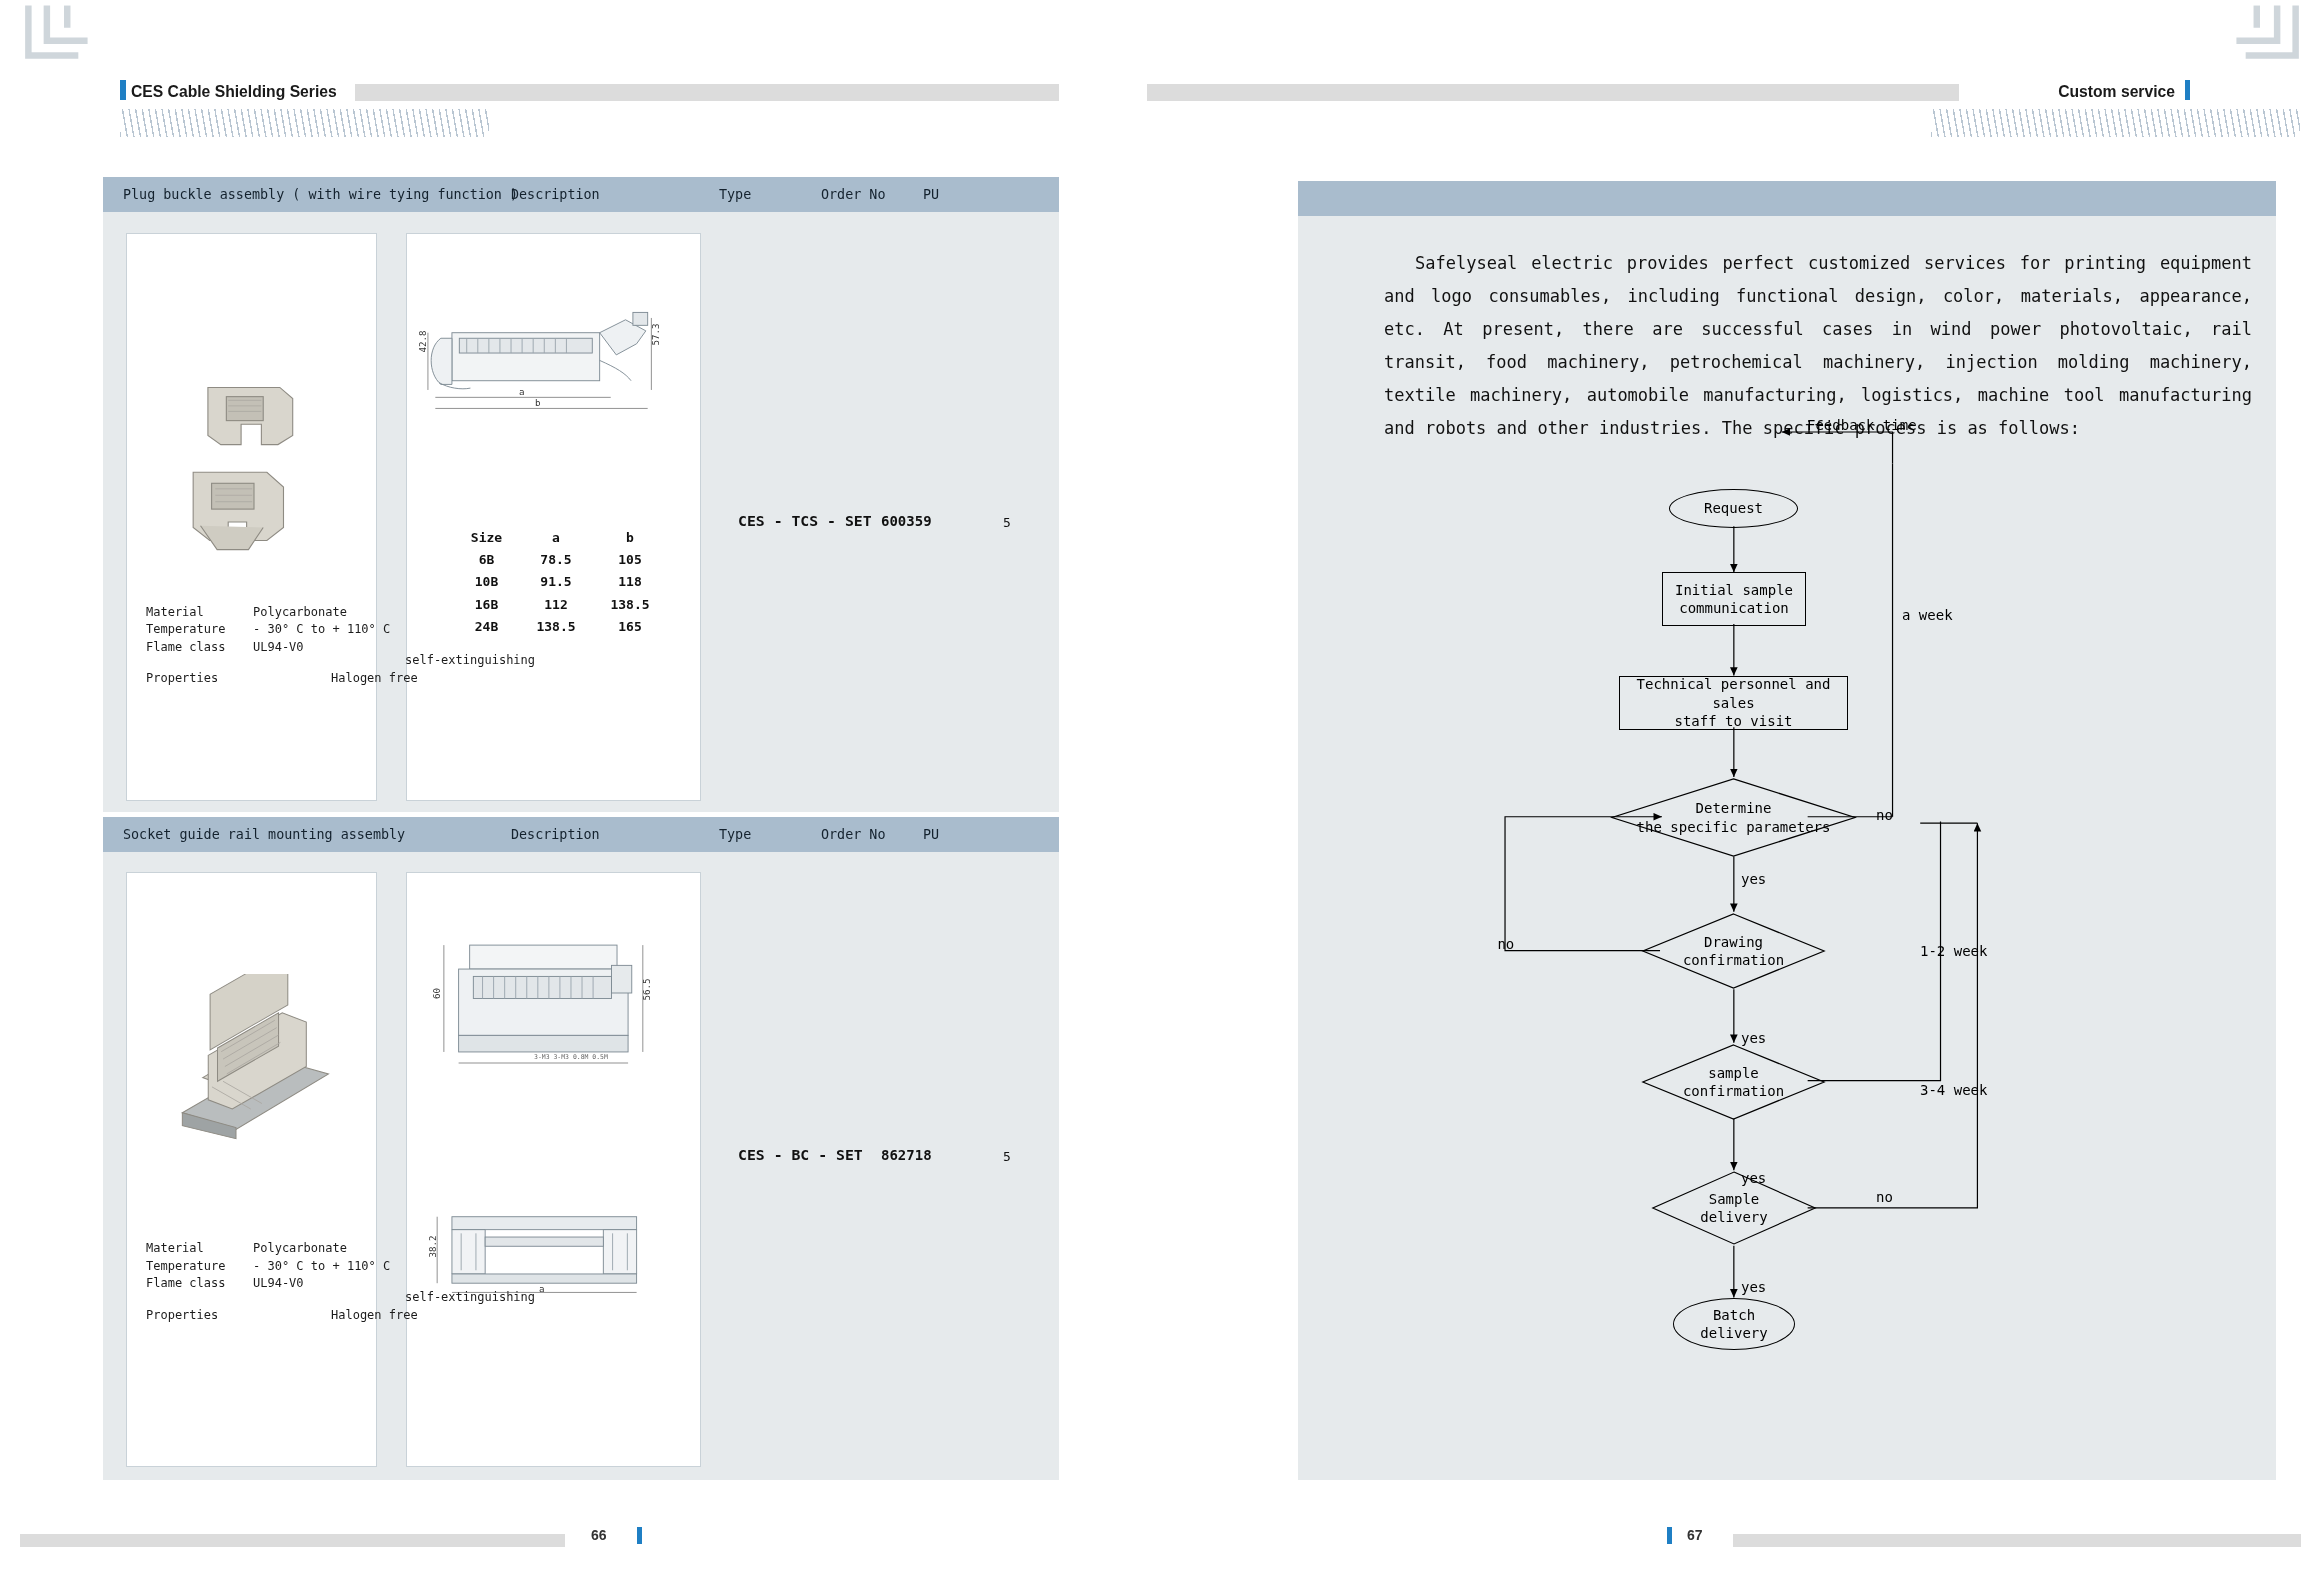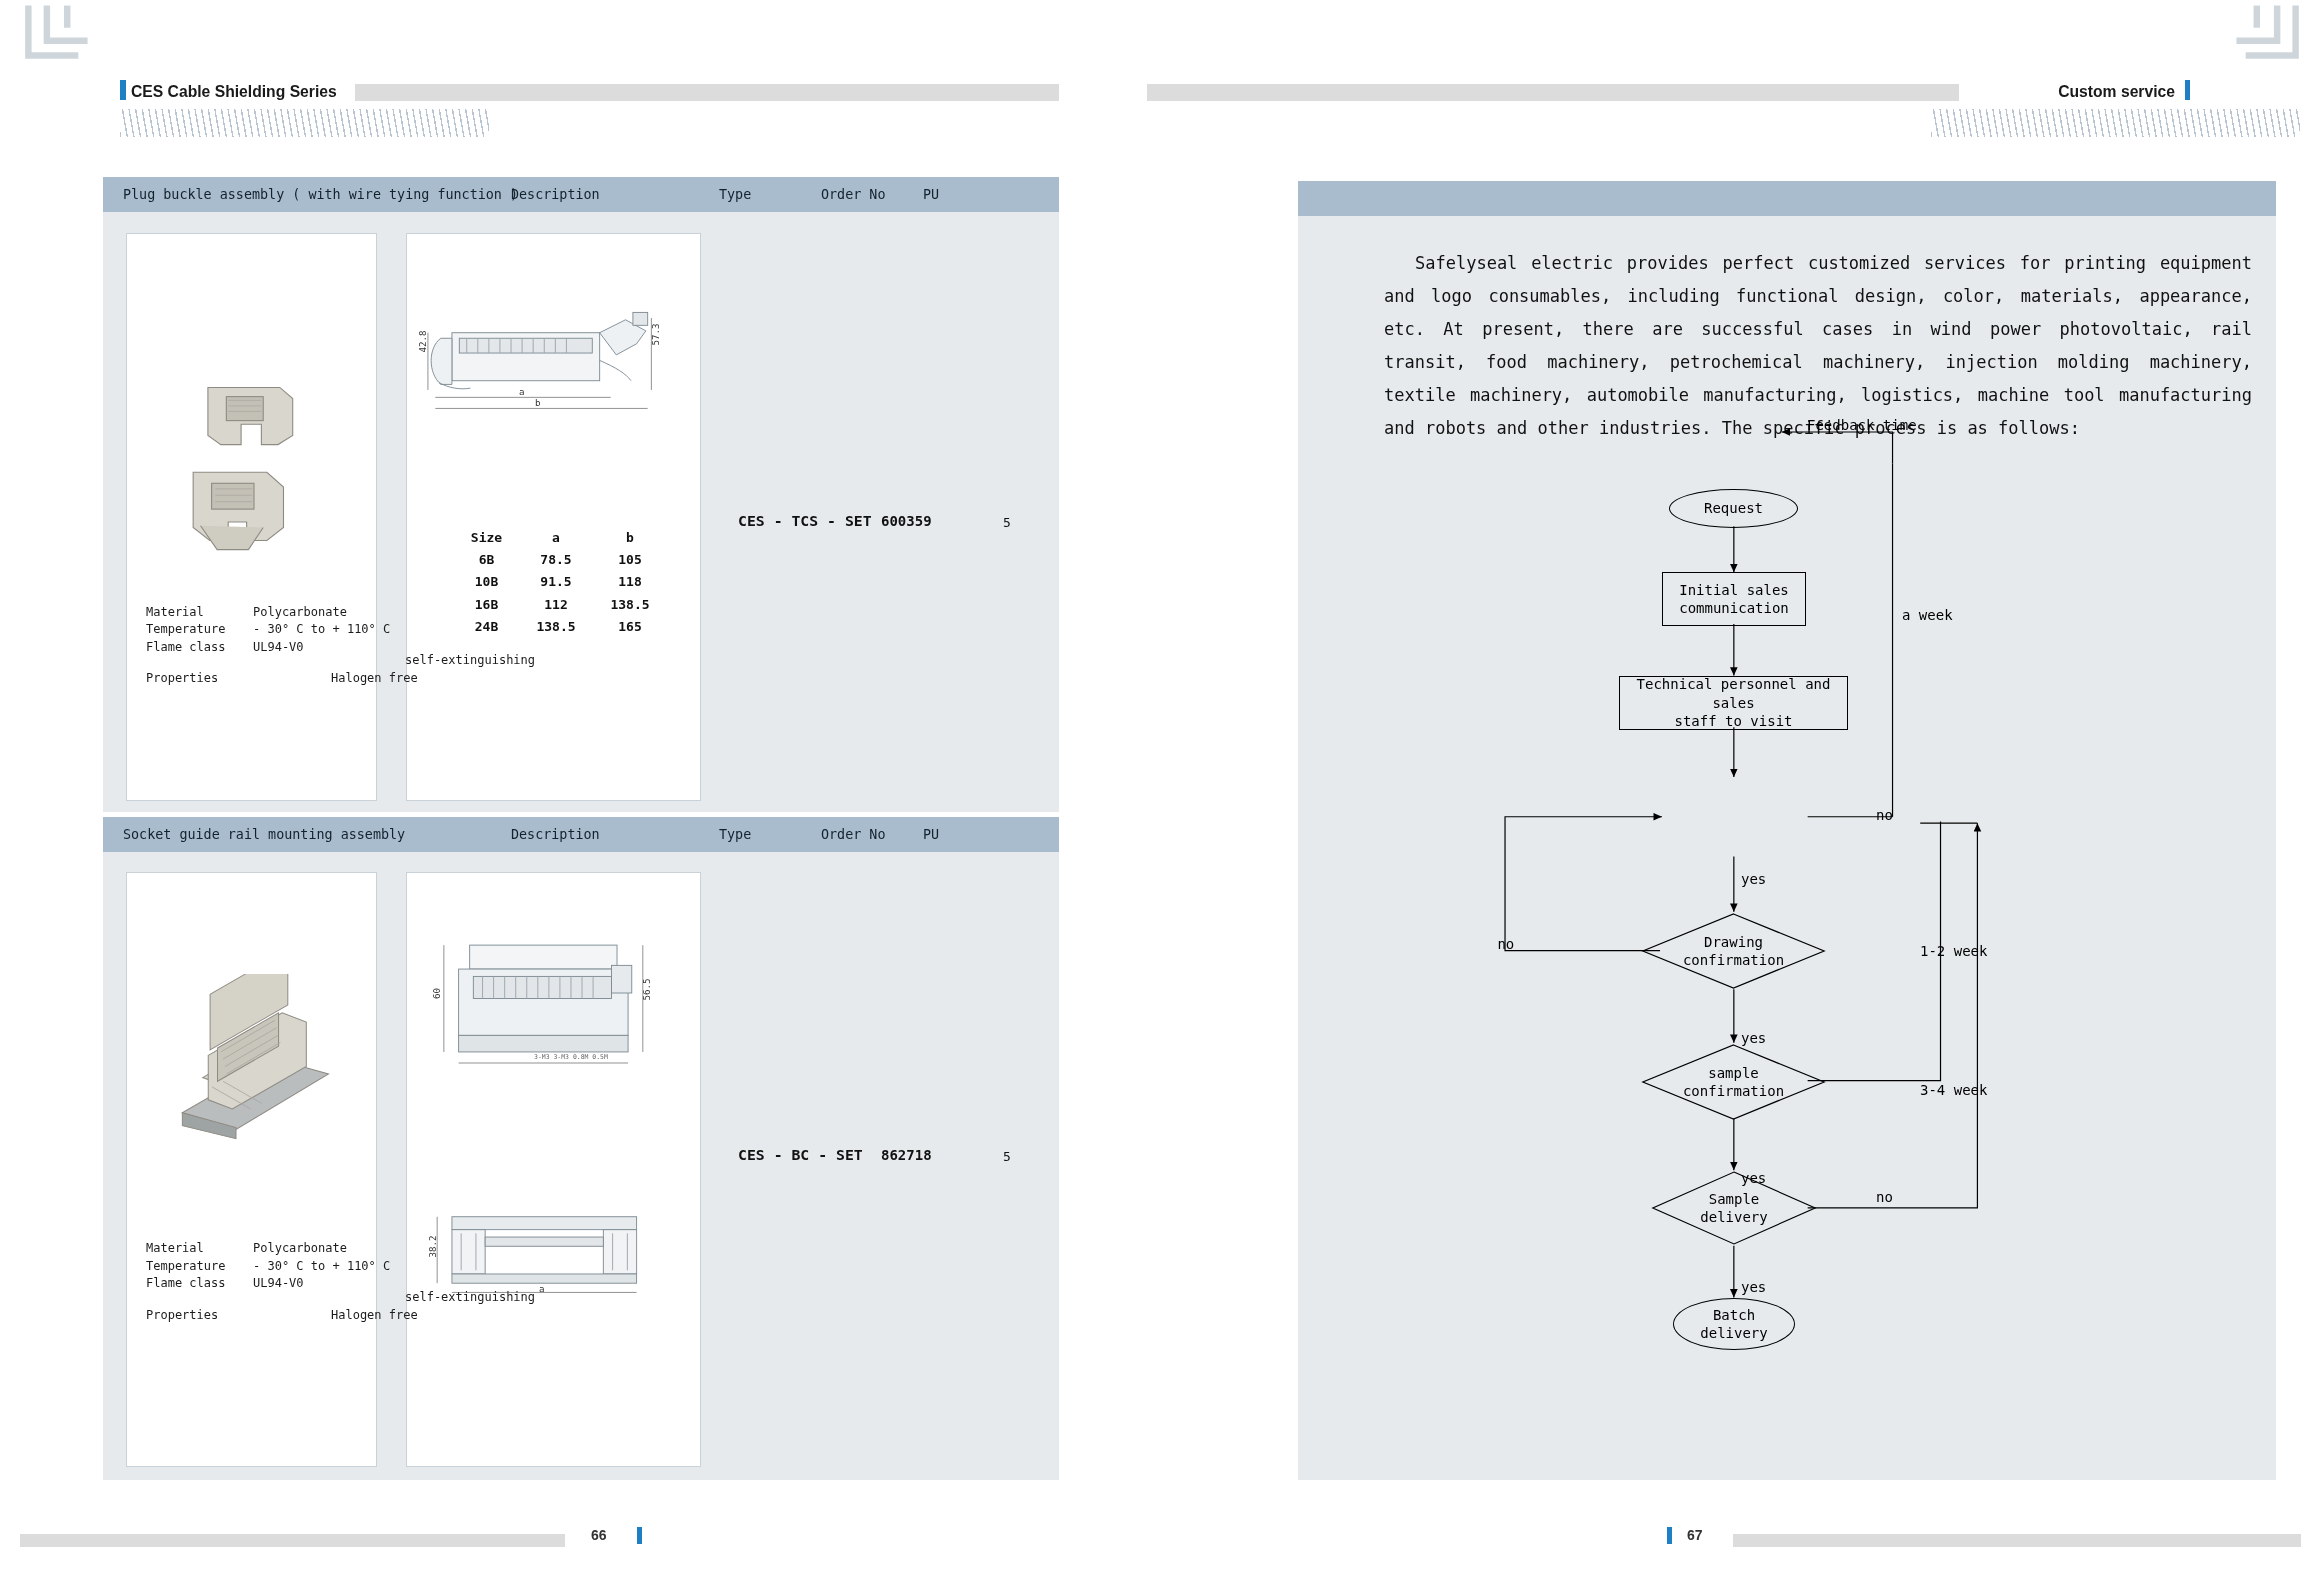--- a/index.html
+++ b/index.html
@@ -404,29 +404,36 @@
       <polyline points="318,789 502,789 502,372" marker-end="url(#ar)"></polyline>
       <line x1="502" y1="372" x2="440" y2="372"></line>
     </g>
   </svg>
 
   <div class="fc-node fc-oval" style="left:155px;top:9.2px;width:129px;height:39px;">
     <span>Request</span>
   </div>
 
   <div class="fc-node" style="left:148px;top:92px;width:144px;height:54px; white-space:pre-line;">
-    <span>Initial sales
+    <span>Initial sample
 communication</span>
   </div>
 
   <div class="fc-node" style="left:105px;top:196px;width:229px;height:54px; white-space:pre-line;">
     <span>Technical personnel and sales
 staff to visit</span>
   </div>
 
+  <div class="fc-diamond" style="left:96px;top:297px;width:247px;height:81px;">
+    <svg width="247" height="81" viewBox="0 0 268 88">
+        <polygon points="134,2 266,44 134,86 2,44" fill="none" stroke="#000" stroke-width="1.3"></polygon>
+      </svg>
+    <div class="dlabel" style="white-space:pre-line;"><span>Determine
+the specific parameters</span></div>
+  </div>
 
   <div class="fc-diamond" style="left:127px;top:432px;width:185px;height:78px;">
     <svg width="185" height="78" viewBox="0 0 200 84">
         <polygon points="100,2 198,42 100,82 2,42" fill="none" stroke="#000" stroke-width="1.3"></polygon>
       </svg>
     <div class="dlabel" style="white-space:pre-line;"><span>Drawing
 confirmation</span></div>
   </div>
 
   <div class="fc-diamond" style="left:127px;top:563px;width:185px;height:78px;">

